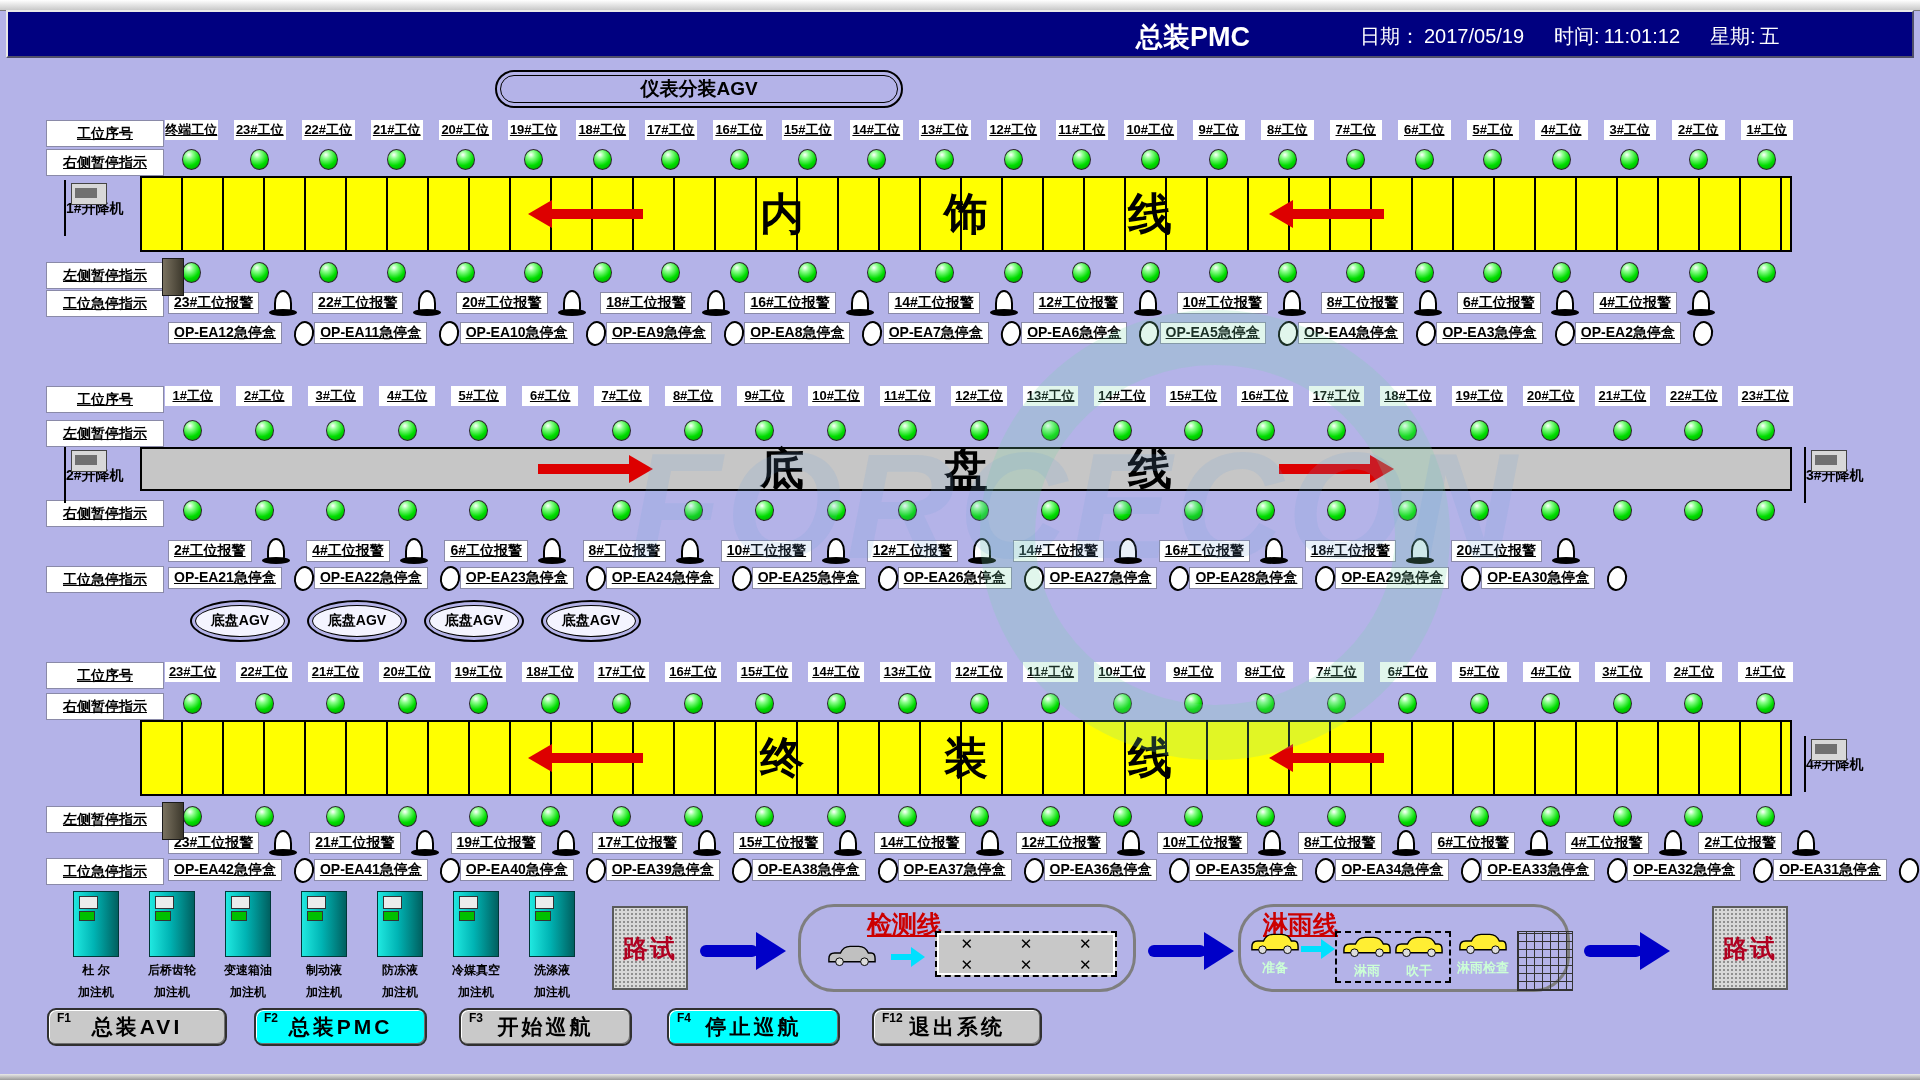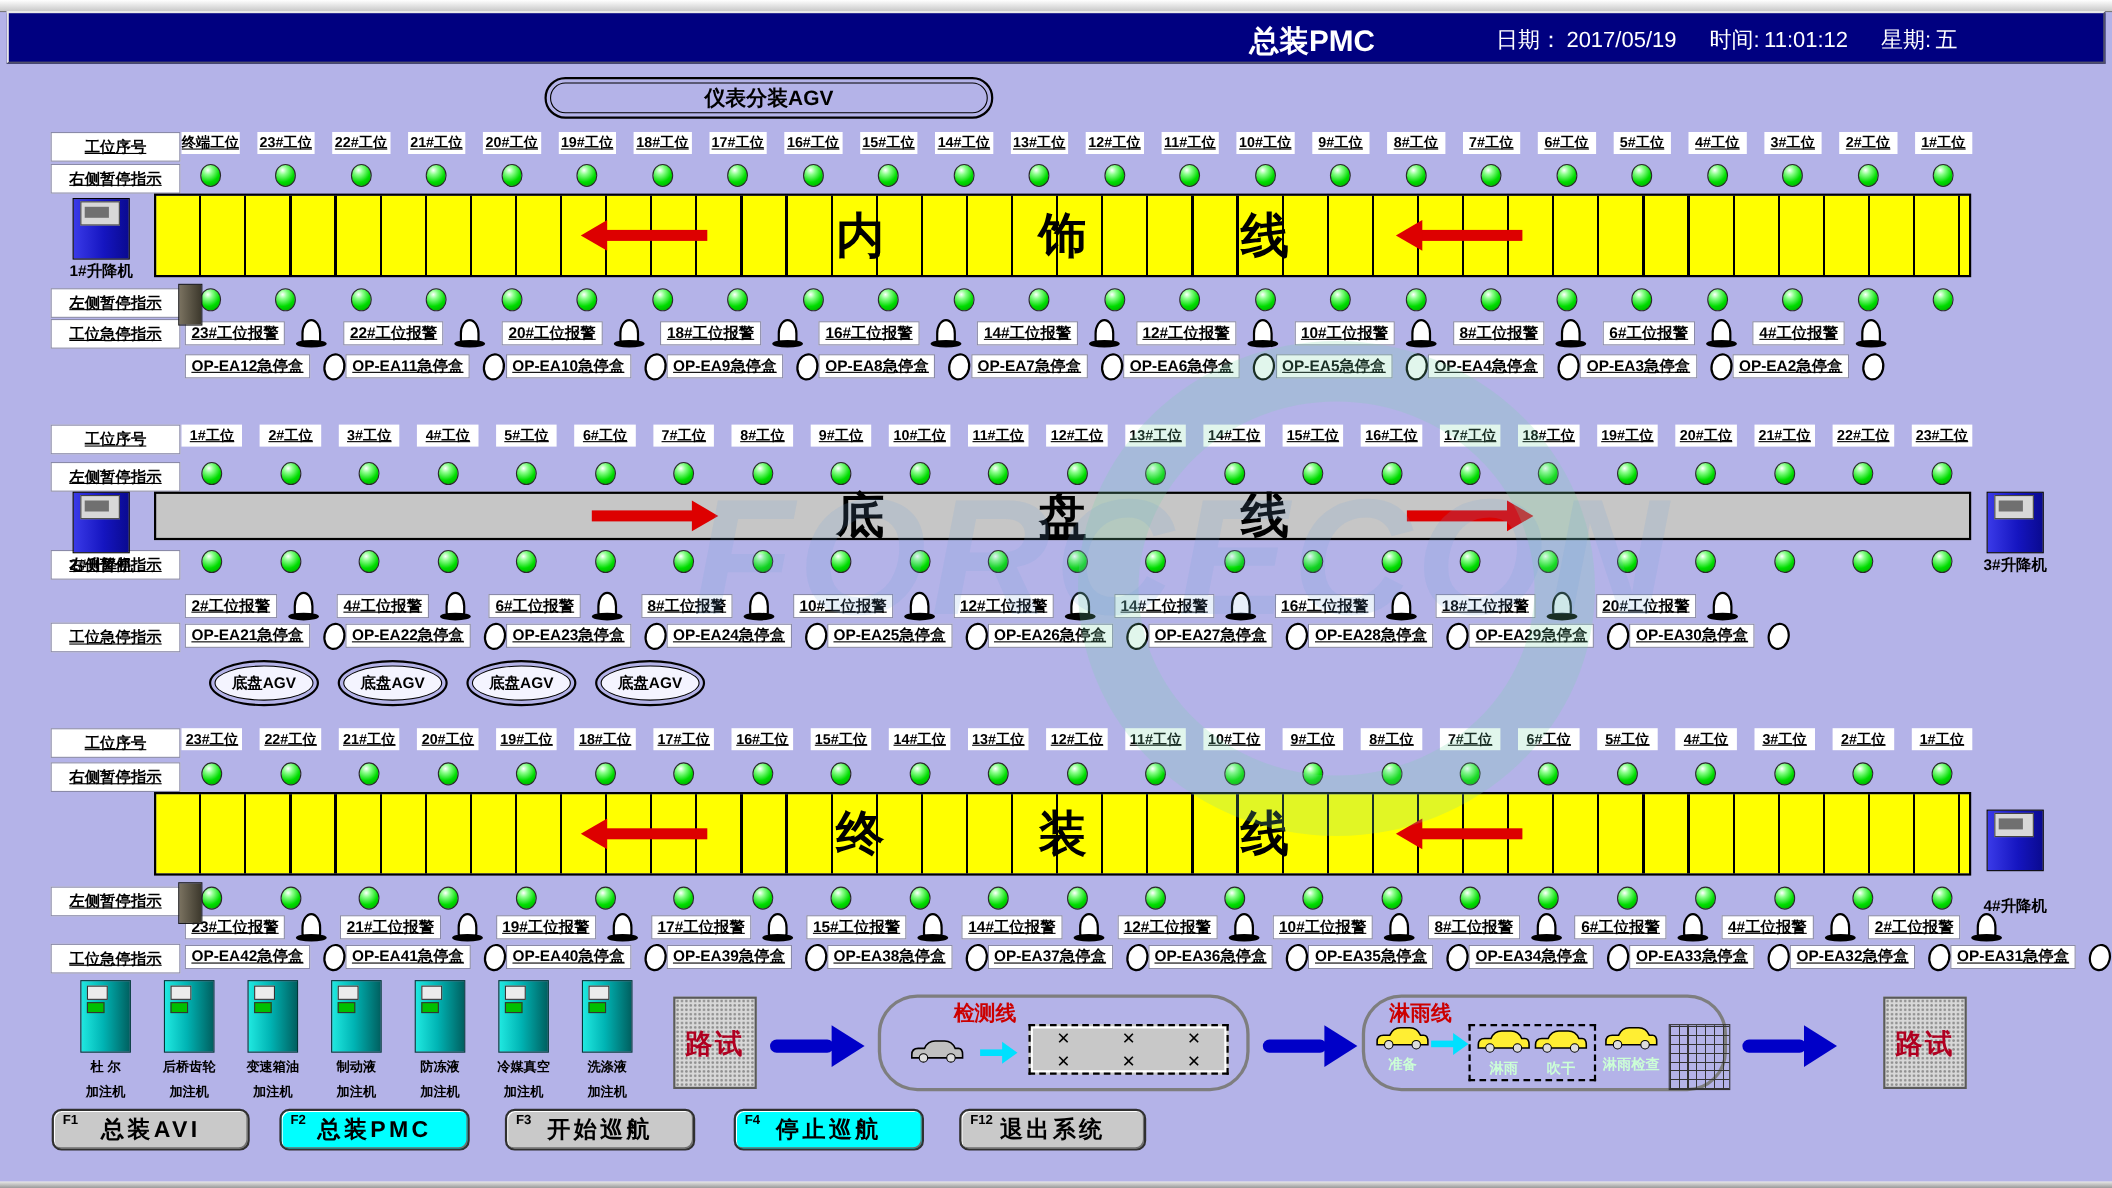--- a/index.html
+++ b/index.html
@@ -38,21 +38,21 @@
   .alarmrow,.estoprow{position:absolute;left:168px;display:flex;justify-content:space-between;align-items:center;height:26px;}
   .alarm-item{display:flex;align-items:center;gap:12px;}
   .alarm-label{background:#fff;height:22px;padding:0 5px;display:flex;align-items:center;border:1px solid #8a8aa8;box-sizing:border-box;
                font-size:14px;font-weight:bold;text-decoration:underline;white-space:nowrap;}
   .bell{width:24px;height:26px;position:relative;}
   .bell::before{content:"";position:absolute;left:3px;top:0;width:14px;height:18px;background:#fff;border:2px solid #000;
                 border-radius:50% 50% 18% 18%/60% 60% 14% 14%;}
   .bell::after{content:"";position:absolute;left:-2px;bottom:0;width:28px;height:7px;background:#000;border-radius:50%;}
   .ecirc{width:16px;height:21px;border:2px solid #000;border-radius:50%;background:#fff;transform:rotate(12deg);}
   
-  .elev{position:absolute;width:56px;display:flex;flex-direction:column;align-items:center;}
+  .elev{position:absolute;width:56px;display:flex;flex-direction:row;align-items:center;}
   .cab{width:50px;height:54px;background:linear-gradient(90deg,#3a3ae8 0%,#1515c0 55%,#0a0a90 100%);border:1px solid #000;position:relative;}
   .cab::before{content:"";position:absolute;top:2px;left:6px;width:34px;height:20px;background:#d8d8d8;border:1px solid #444;}
   .cab::after{content:"";position:absolute;top:7px;left:10px;width:22px;height:10px;background:#707070;}
   .elevlabel{margin-top:2px;font-size:14px;font-weight:bold;white-space:nowrap;}
   .device{position:absolute;left:162px;width:20px;height:36px;background:linear-gradient(90deg,#7a7260,#3c382c);border:1px solid #1a1a1a;}
   
   .agv-buttons{position:absolute;left:190px;top:600px;display:flex;gap:17px;}
   .agvbtn{width:100px;height:42px;border:2px solid #000;border-radius:50%;padding:3px;box-sizing:border-box;background:transparent;}
   .agvbtn .inner{width:100%;height:100%;border:1px solid #000;border-radius:50%;background:#f4f4ff;display:flex;align-items:center;justify-content:center;
                  font-size:14px;font-weight:bold;box-sizing:border-box;}
@@ -69,21 +69,21 @@
             display:flex;align-items:center;justify-content:center;font-size:25px;font-weight:bold;color:#b00020;letter-spacing:2px;}
   .barrow{position:absolute;top:932px;width:88px;height:38px;}
   .barrow i{position:absolute;left:0;top:13px;width:58px;height:12px;background:#0000c8;border-radius:6px;}
   .barrow::after{content:"";position:absolute;left:56px;top:0;border:19px solid transparent;border-left:30px solid #0000c8;}
   .carrow{position:relative;width:34px;height:20px;flex:none;}
   .carrow i{position:absolute;left:0;top:7px;width:21px;height:6px;background:#00e0ff;}
   .carrow::after{content:"";position:absolute;left:20px;top:0;border:10px solid transparent;border-left:14px solid #00e0ff;}
   .flowbox{position:absolute;top:904px;height:88px;border:3px solid #7e7e7e;border-radius:36px;box-sizing:border-box;}
   .detect{left:798px;width:338px;}
   .rain{left:1238px;width:332px;}
-  .flowtitle{position:absolute;font-size:19px;font-weight:bold;color:#cc0000;top:1px;}
+  .flowtitle{position:absolute;font-size:25px;font-weight:bold;color:#cc0000;top:1px;text-decoration:underline;}
   .detect .flowtitle{left:66px;}
   .rain .flowtitle{left:22px;}
   .detect .car{position:absolute;left:26px;top:36px;}
   .detect .carrow{position:absolute;left:90px;top:40px;}
   .xbox{position:absolute;left:134px;top:24px;width:182px;height:46px;background:#c8c8c8;border:2px dashed #000;
         box-shadow:inset 0 0 0 2px #fff;display:grid;grid-template-columns:repeat(3,1fr);align-items:center;justify-items:center;
         font-size:15px;font-weight:bold;box-sizing:border-box;}
   .rain-row{position:absolute;left:8px;top:24px;display:flex;align-items:flex-start;}
   .stage{display:flex;flex-direction:column;align-items:center;width:52px;flex:none;}
   .stage.wide{width:64px;}
@@ -960,21 +960,21 @@
           </div>
           <div class="alarm-item">
             <div class="alarm-label">OP-EA32急停盒</div>
             <div class="ecirc"></div>
           </div>
           <div class="alarm-item">
             <div class="alarm-label">OP-EA31急停盒</div>
             <div class="ecirc"></div>
           </div>
         </div>
-        <div class="elev" style="left: 1804px; top: 736px; gap: 21px;">
+        <div class="elev" style="left: 1804px; top: 736px;">
           <div class="cab"></div>
           <div class="elevlabel">4#升降机</div>
         </div>
         <div class="device" style="top: 802px;"></div>
       </div>
     </div>
 
   <div class="agv-buttons" id="agvButtons">
       <div class="agvbtn">
         <div class="inner">底盘AGV</div>

